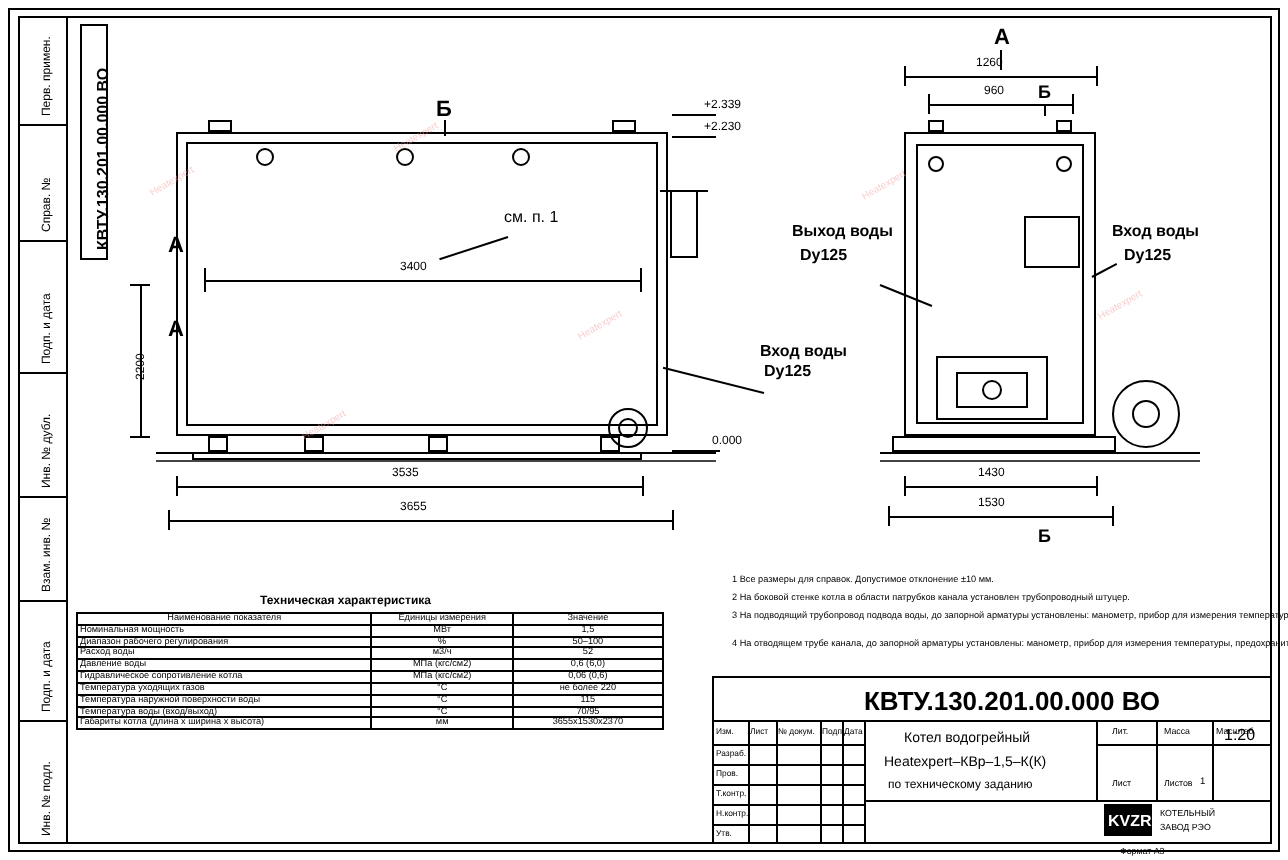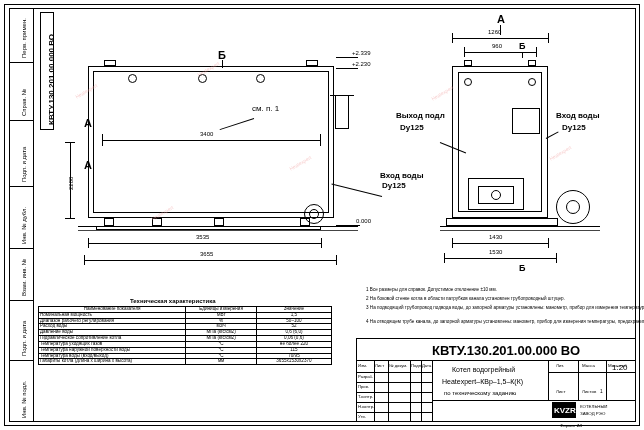--- a/index.html
+++ b/index.html
@@ -159,21 +159,21 @@
 
   <div class="dim" style="left:444px;top:258px;width:112px;"></div>
   <div class="tick" style="left:444px;top:253px;height:10px;"></div>
   <div class="tick" style="left:556px;top:253px;height:10px;"></div>
   <div class="txt t6" style="left:489px;top:249px;">1530</div>
 
   <div class="txt t9 b" style="left:519px;top:42px;">Б</div>
   <div class="txt t9 b" style="left:519px;top:264px;">Б</div>
   <div class="ln v" style="left:522px;top:52px;height:6px;"></div>
 
-  <div class="txt t8 b" style="left:396px;top:112px;">Выход подл</div>
+  <div class="txt t8 b" style="left:396px;top:112px;">Выход воды</div>
   <div class="txt t8 b" style="left:400px;top:124px;">Dy125</div>
   <div class="ln h" style="left:440px;top:142px;width:28px;transform:rotate(22deg);transform-origin:left center;"></div>
 
   <div class="txt t8 b" style="left:556px;top:112px;">Вход воды</div>
   <div class="txt t8 b" style="left:562px;top:124px;">Dy125</div>
   <div class="ln h" style="left:546px;top:138px;width:14px;transform:rotate(-28deg);transform-origin:left center;"></div>
 
   <div class="txt t11 b" style="left:84px;top:160px;">А</div>
 
   <div class="txt t6" style="left:366px;top:288px;font-size:4.6px;">1   Все размеры для справок. Допустимое отклонение ±10 мм.</div>

